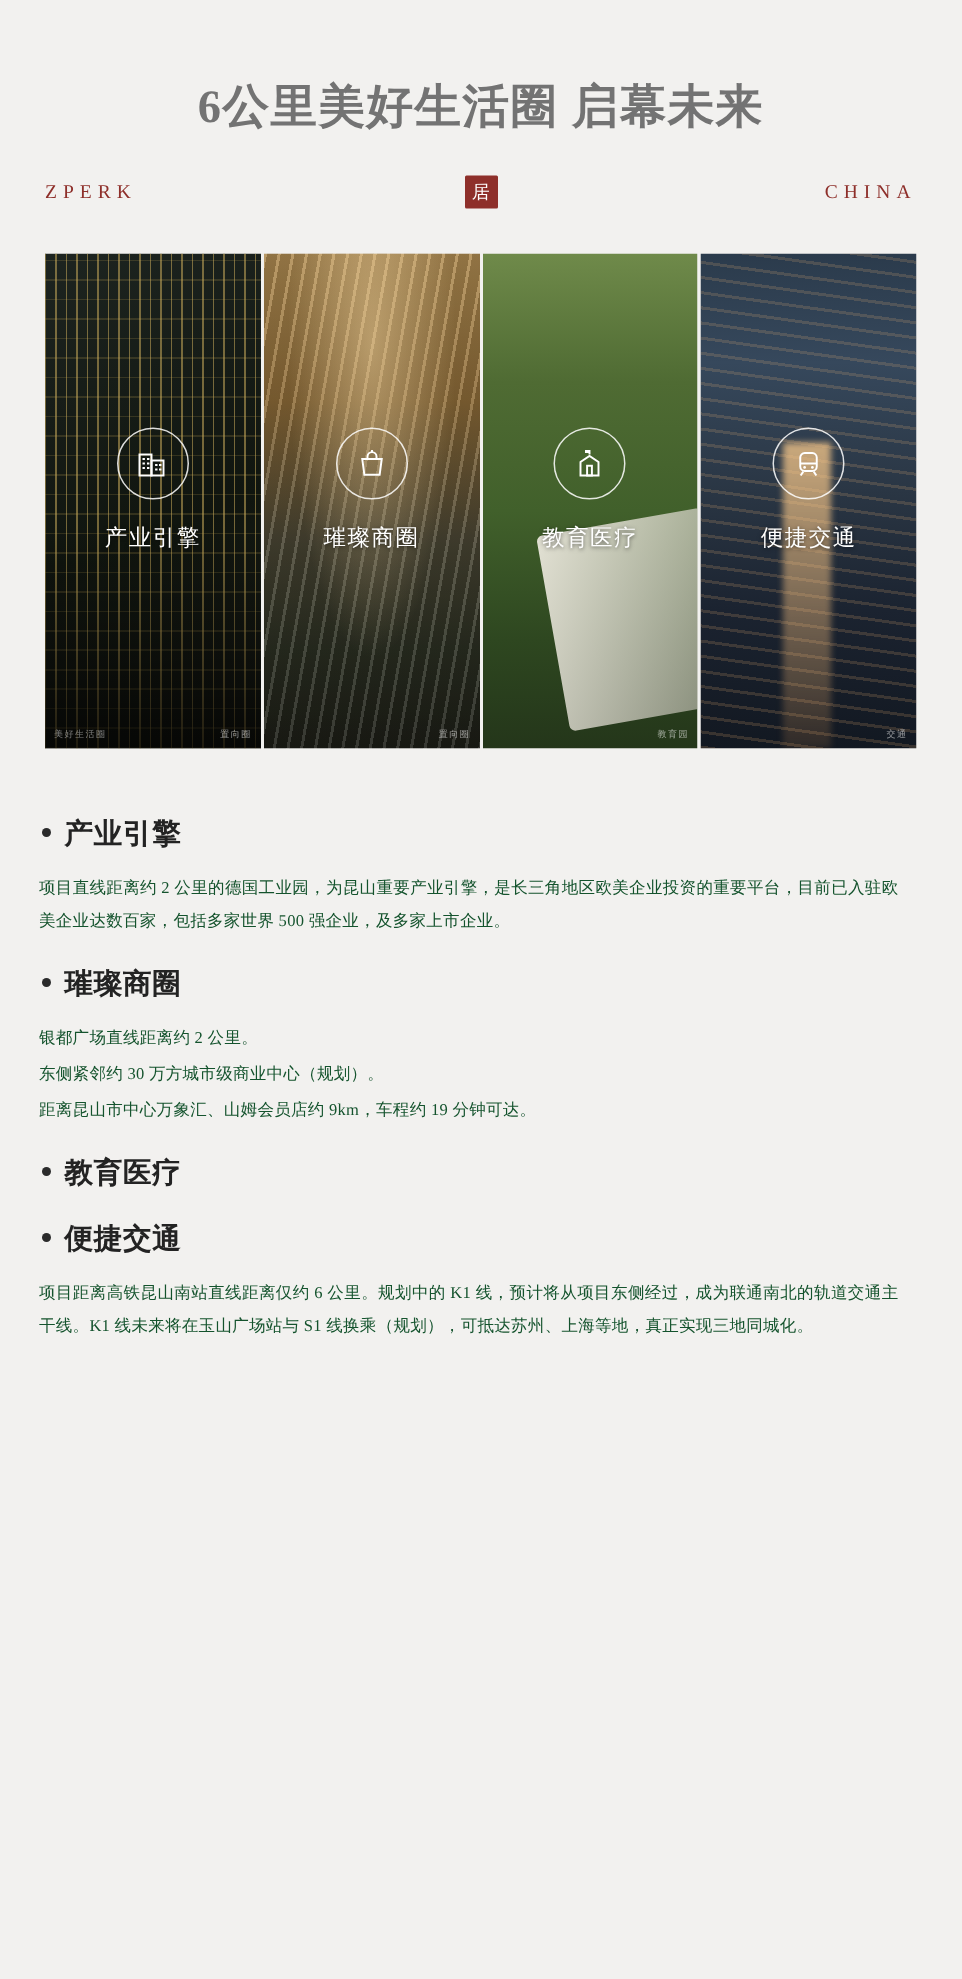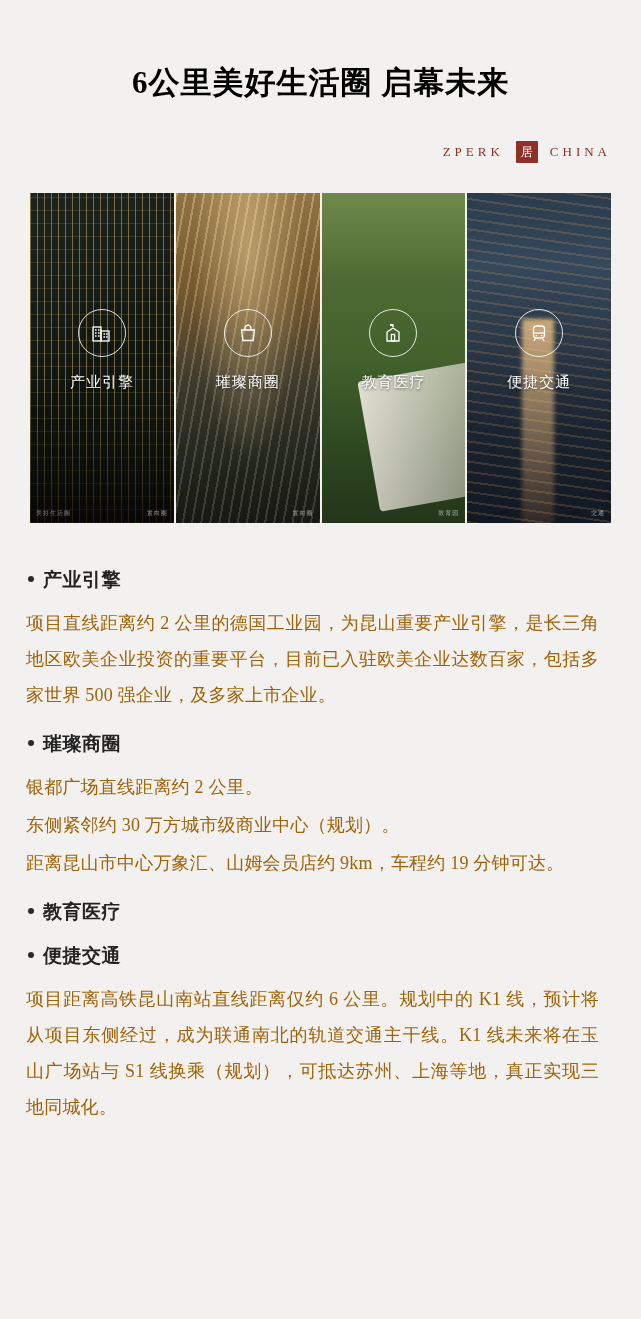--- a/index.html
+++ b/index.html
@@ -22,30 +22,30 @@
 
   
   .header {
     padding: 48px 30px 0 30px;
     text-align: center;
   }
   .main-title {
     font-size: 31px;
     font-weight: bold;
     letter-spacing: 1px;
-    color: #000000;
+    color: #737373;
     line-height: 1.2;
-    margin: 16px;
+    margin: 4px;
     font-family: "Liberation Serif", serif;
   }
   .brand-row {
-    margin-top: 38px;
+    margin-top: 26px;
     display: flex;
     align-items: center;
-    justify-content: flex-end;
+    justify-content: space-between;
     gap: 12px;
     height: 26px;
   }
   .brand-text {
     font-size: 13px;
     letter-spacing: 4px;
     color: #8e2f2a;
     font-family: "Liberation Serif", serif;
   }
   .brand-seal {
@@ -198,23 +198,23 @@
     top: -4px;
   }
   .section-title {
     font-size: 19px;
     font-weight: bold;
     color: #232323;
     letter-spacing: 0.5px;
     font-family: "Liberation Serif", serif;
   }
   .para {
-    font-size: 18px;
+    font-size: 11px;
     line-height: 2.0;
-    color: #a16207;
+    color: #14532d;
     text-align: justify;
     text-justify: inter-ideograph;
     margin: 0 16px 2px 0;
     letter-spacing: 0.2px;
     font-family: "Liberation Serif", serif;
   }
 </style>
 </head>
 <body>
 

